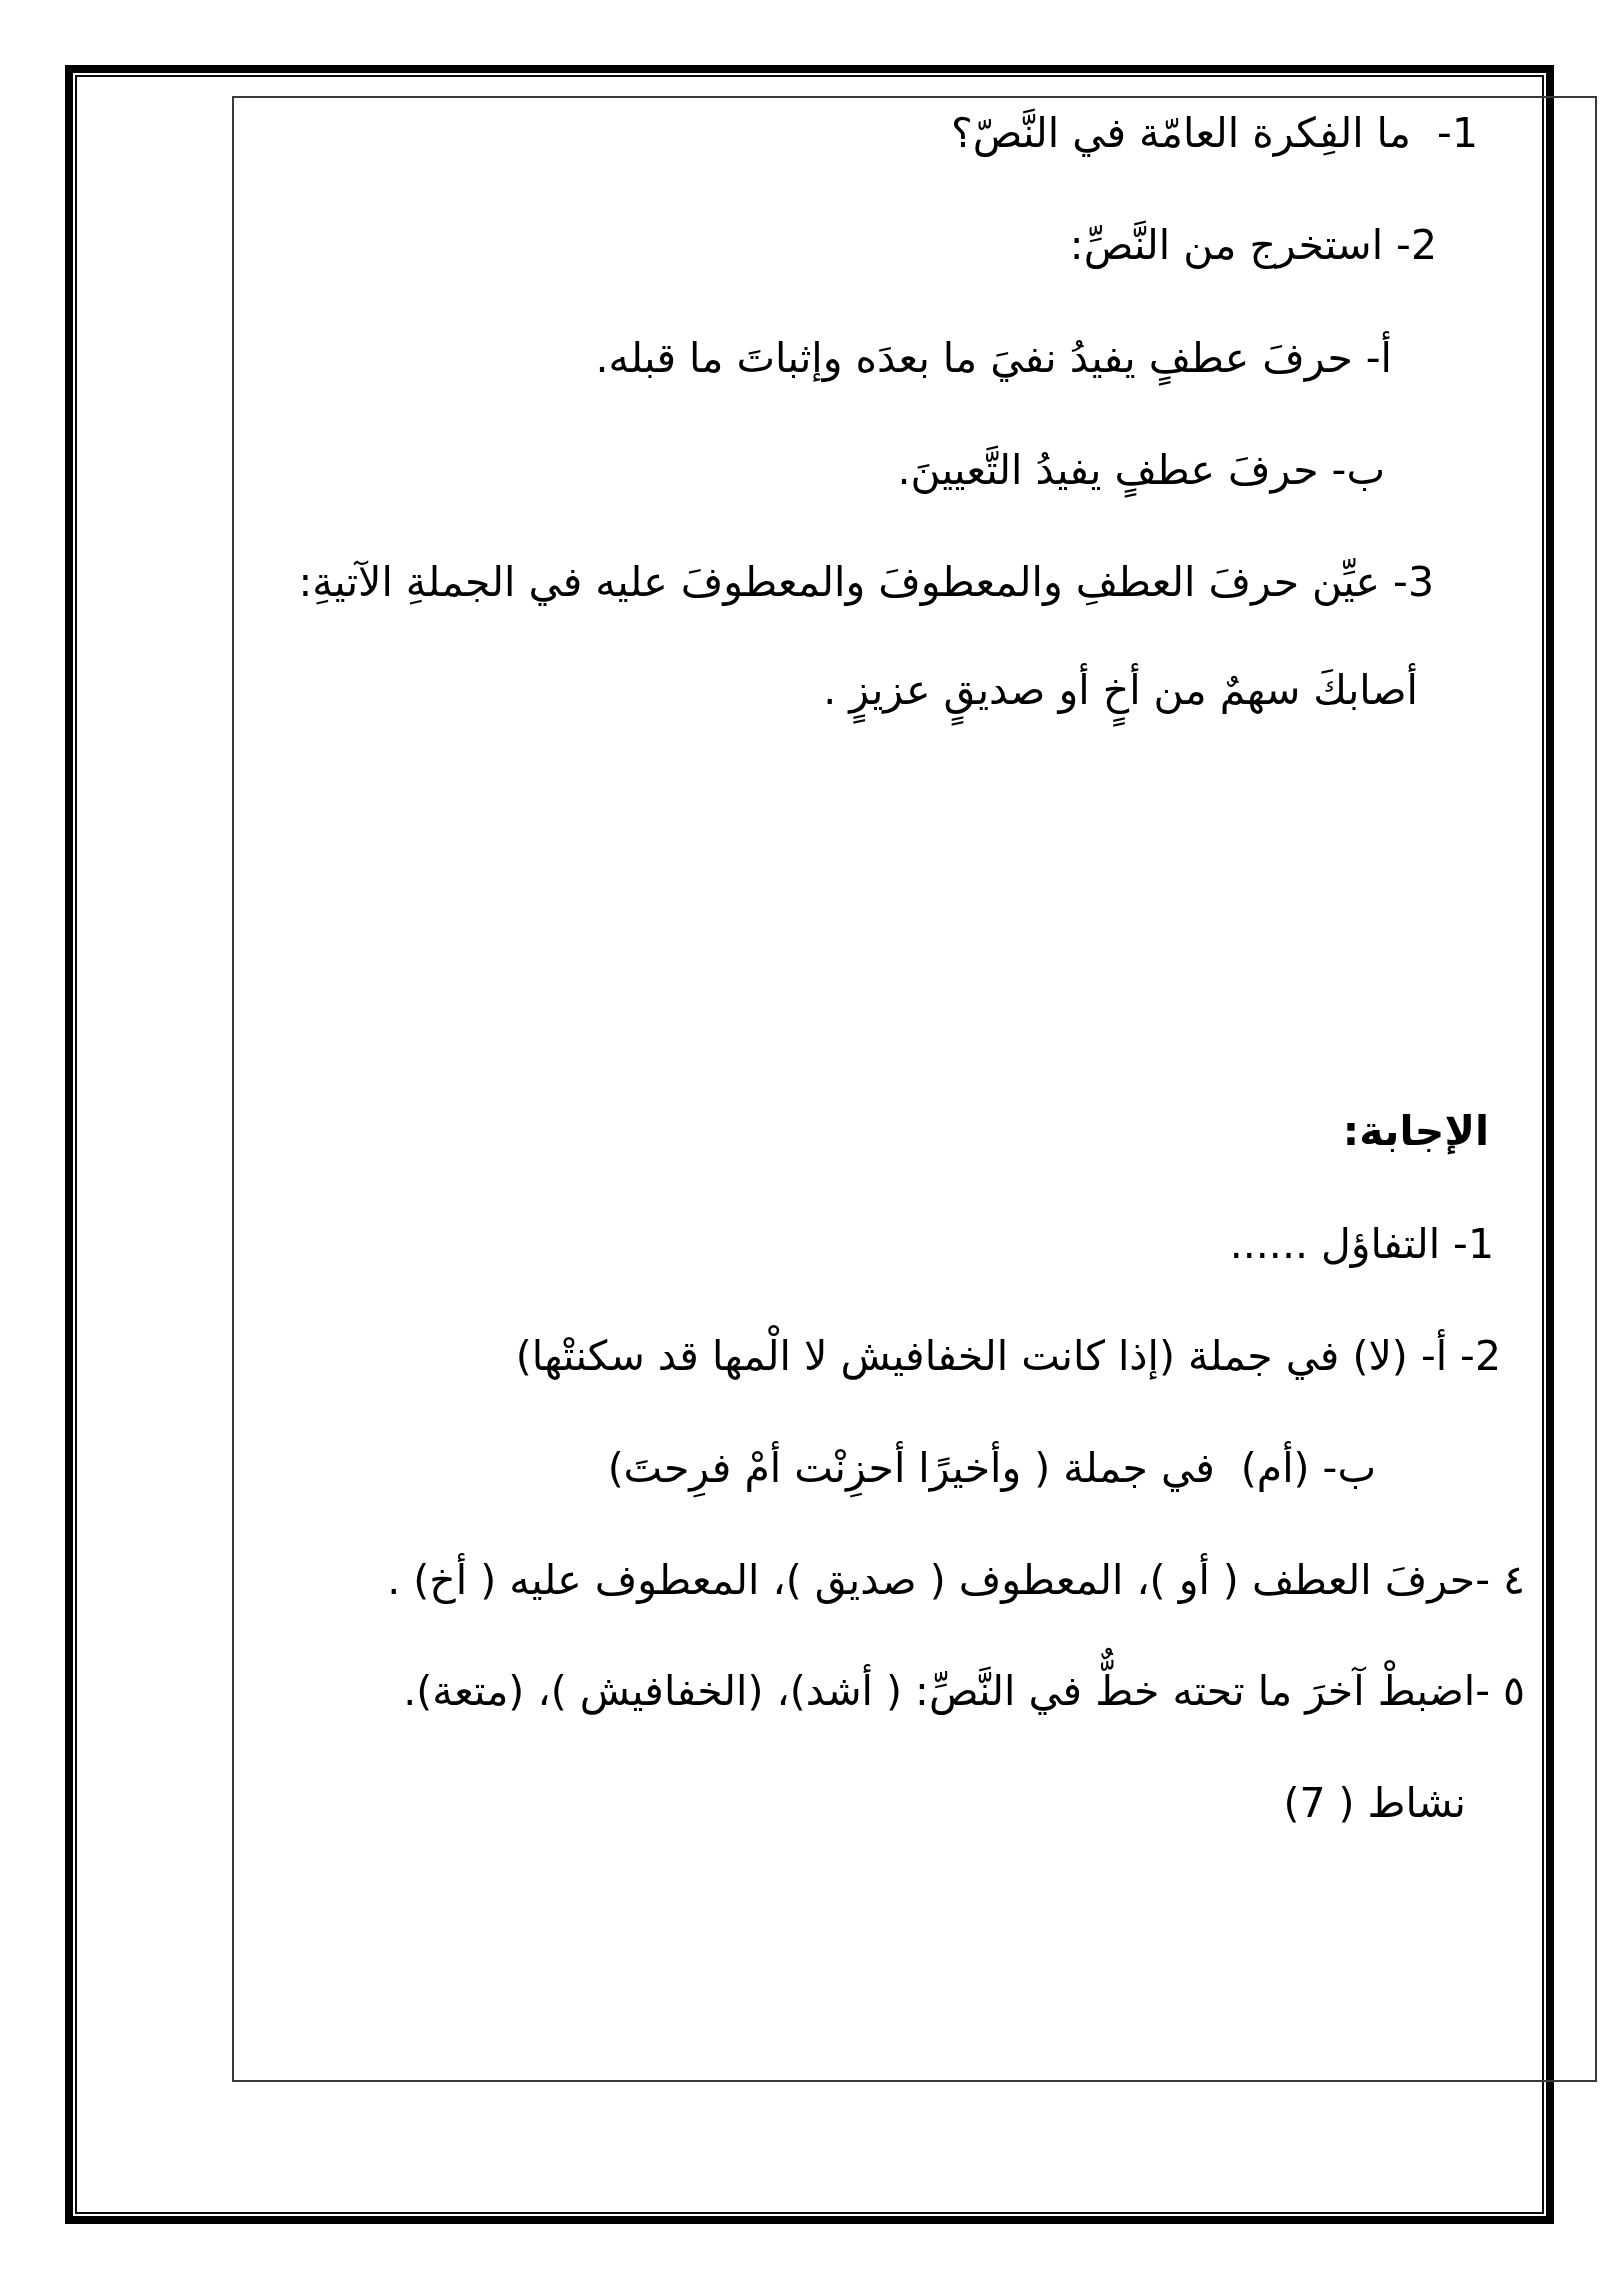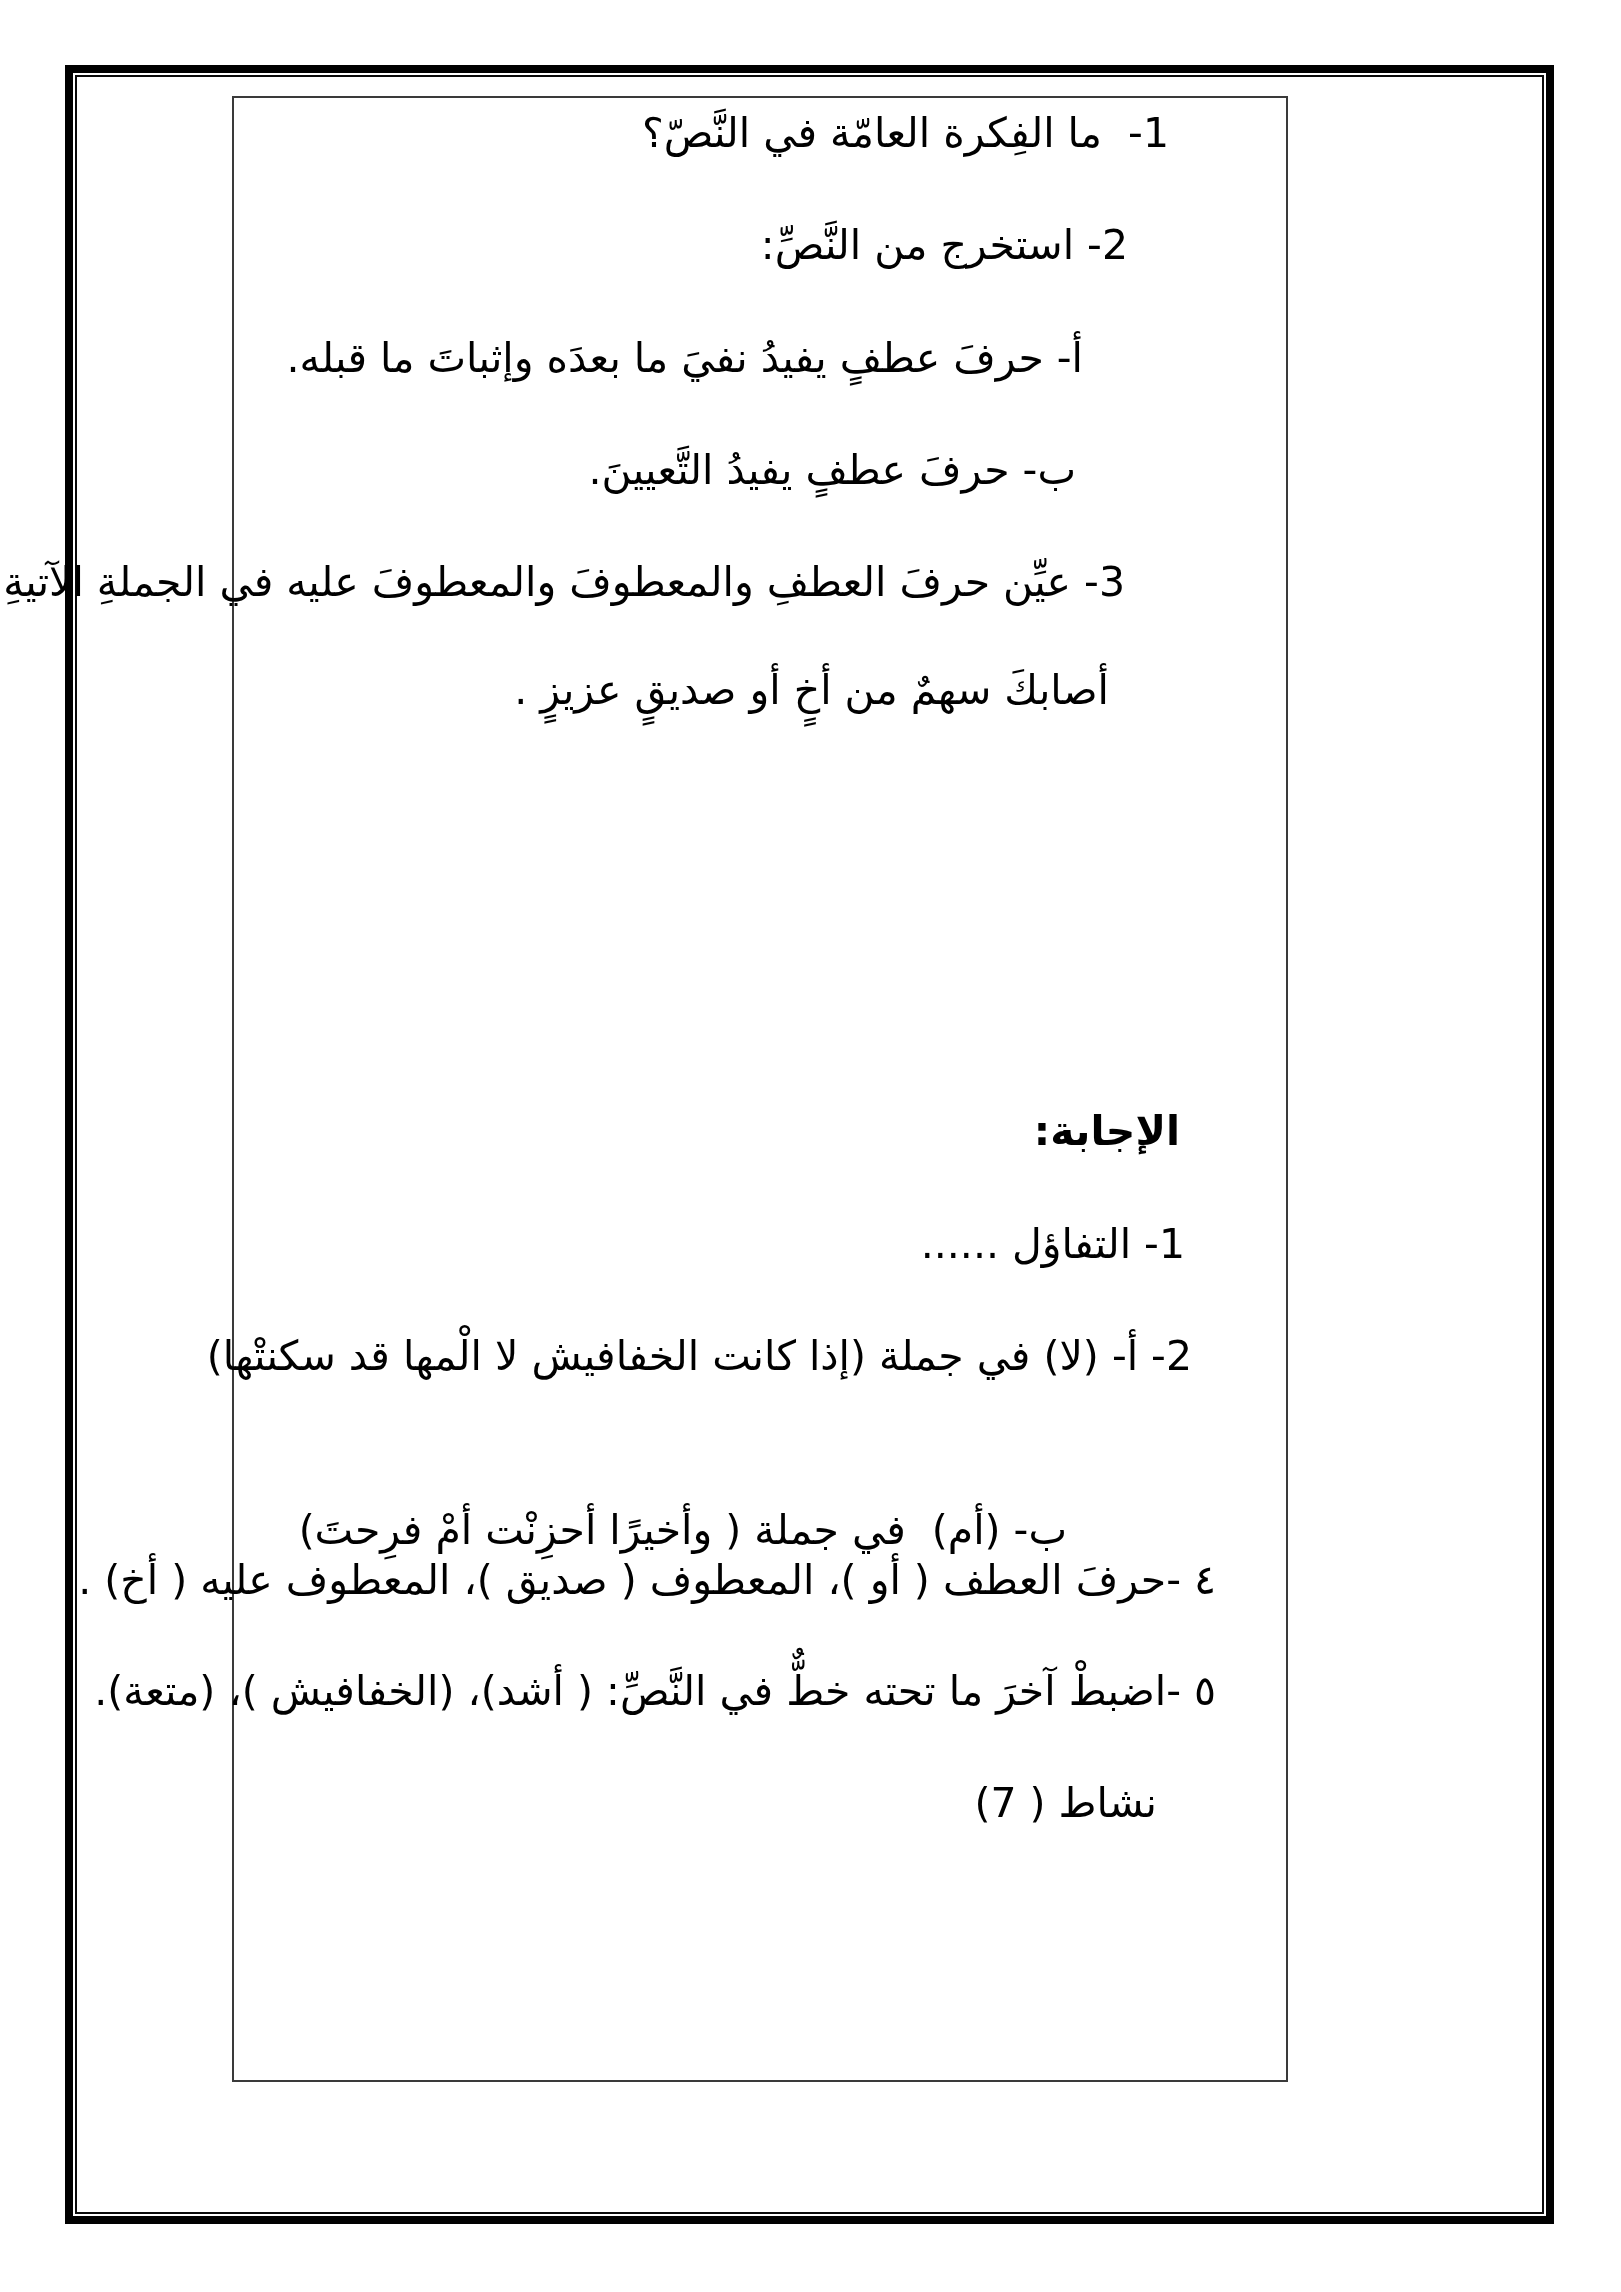--- a/index.html
+++ b/index.html
@@ -26,21 +26,21 @@
   .page-frame-inner {
     position: absolute;
     inset: 2px;
     border: 2px solid #0a0a0a;
   }
   
   .content-box {
     position: absolute;
     left: 232px;
     top: 96px;
-    width: 1056px;
+    width: 1365px;
     height: 1986px;
     border: 2px solid #3a3a3a;
     box-sizing: border-box;
     direction: rtl;
   }
   .line {
     position: absolute;
     white-space: nowrap;
     direction: rtl;
     unicode-bidi: plaintext;
@@ -57,21 +57,21 @@
   .l-q1        { top: 7.8px;    right: 117px; }
   .l-q2        { top: 120px;  right: 158px; }
   .l-q2a       { top: 233px;  right: 203px; }
   .l-q2b       { top: 345px;  right: 210px; }
   .l-q3        { top: 457px;  right: 161px; }
   .l-q3s       { top: 565px;  right: 177px; }
   .l-q4        { top: 674px;  right: 77px;  }
   .l-ah        { top: 1006px; right: 106px; }
   .l-a1        { top: 1119px; right: 101px; }
   .l-a2a       { top: 1231px; right: 94px;  }
-  .l-a2b       { top: 1405px; right: 219px; }
+  .l-a2b       { top: 1343px; right: 219px; }
   .l-a4        { top: 1455px; right: 70px;  }
   .l-a5        { top: 1566px; right: 70px;  }
   .l-act       { top: 1678px; right: 129px; }
   .l-inst      { top: 1788px; right: 165px; }
   .l-item      { top: 1894px; right: 177px; }
 </style>
 </head>
 <body>
 
 <div class="page-frame">

